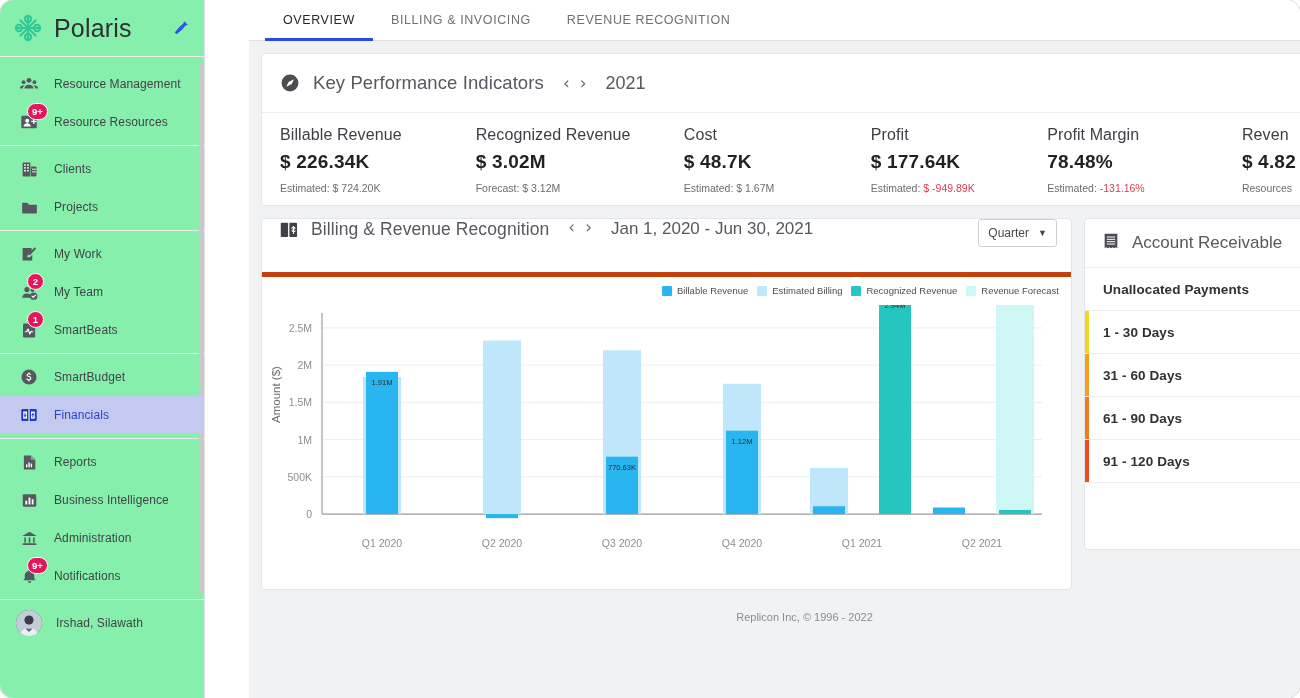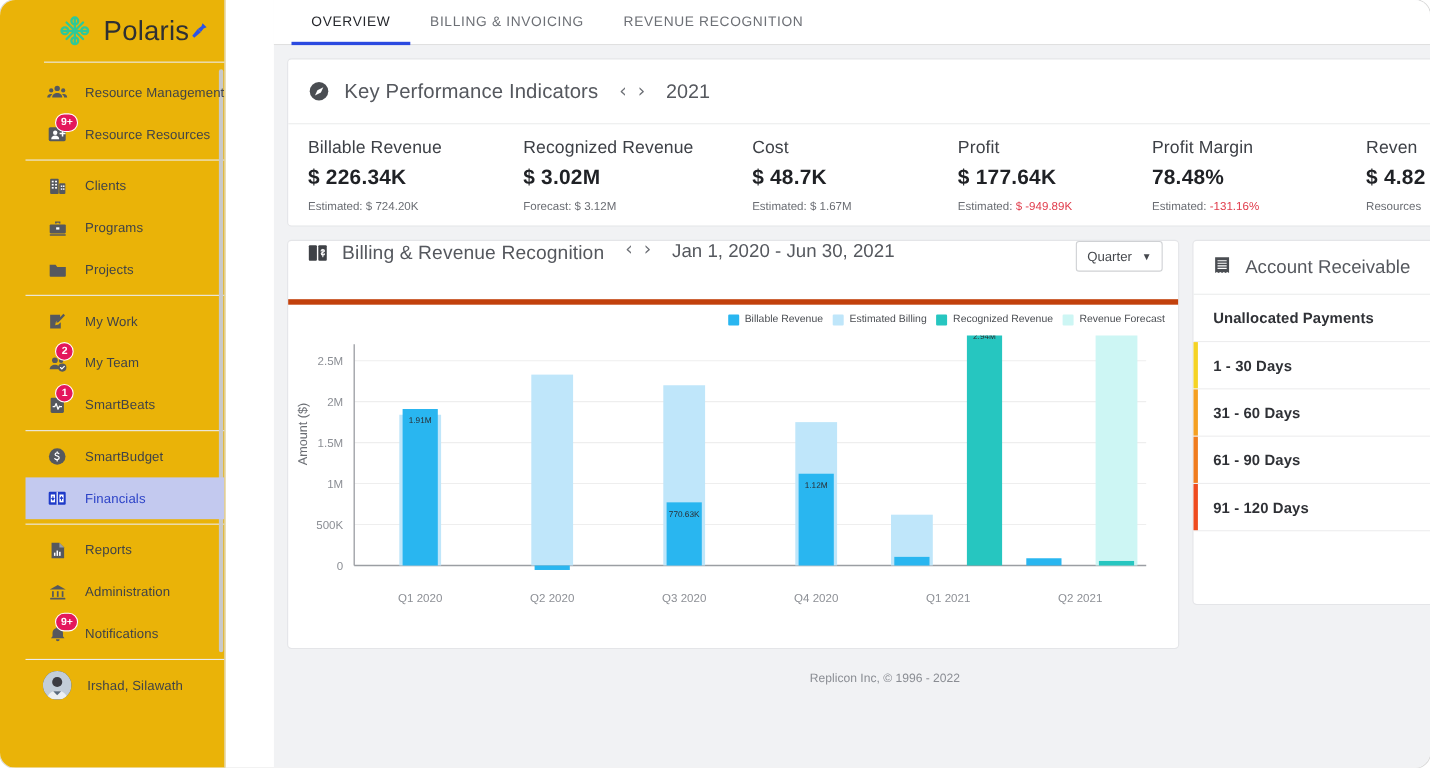--- a/index.html
+++ b/index.html
@@ -15,23 +15,23 @@
     background: #ffffff;
     border-radius: 14px;
     overflow: hidden;
     box-shadow: 0 0 0 1px #d8d8d8;
   }
 
   
   .sidebar {
     position: absolute; left: 0; top: 0;
     width: 205px; height: 698px;
-    background: #eab308;
+    background: #86efac;
     border-right: 1px solid #e2e2e2;
-    display: flex; flex-direction: column; align-items: flex-end;
+    display: flex; flex-direction: column;
   }
   .brand {
     height: 57px; flex: 0 0 57px;
     display: flex; align-items: center;
     padding: 0 14px 0 12px;
     border-bottom: 1px solid #ececec;
   }
   .brand-logo { width: 32px; height: 32px; flex: 0 0 32px; }
   .brand-name {
     font-size: 25px; color: #2f3033; letter-spacing: .2px;
@@ -311,31 +311,20 @@
               <rect x="14.2" y="13" width="1.6" height="1.5"></rect>
                   <rect x="16.5" y="13" width="1.6" height="1.5"></rect>
                 </g>
             </svg>
           </span>
           <span class="lbl">Clients</span>
         </div>
         <div class="nav-item">
           <span class="ic">
             <svg viewBox="0 0 22 22" width="19" height="19" fill="#55585e">
-              <path d="M8.2 4h5.6v2h-1.6V5.3H9.8V6H8.2z"></path>
-              <rect x="2.5" y="7" width="17" height="9.5" rx="1.2"></rect>
-              <rect x="9.3" y="10" width="3.4" height="2.4" fill="#fff"></rect>
-              <rect x="2.5" y="17.3" width="17" height="1.5" rx=".6"></rect>
-            </svg>
-          </span>
-          <span class="lbl">Programs</span>
-        </div>
-        <div class="nav-item">
-          <span class="ic">
-            <svg viewBox="0 0 22 22" width="19" height="19" fill="#55585e">
               <path d="M2.5 5.5h6.2l1.8 2.2h9V17a1 1 0 0 1-1 1H3.5a1 1 0 0 1-1-1z"></path>
             </svg>
           </span>
           <span class="lbl">Projects</span>
         </div>
       </div>
 
       <div class="nav-group">
         <div class="nav-item">
           <span class="ic">
@@ -403,20 +392,33 @@
               <path d="M4.5 2.8h8.2l5 5v11.4h-13.2z" fill="#55585e"></path>
               <path d="M12.7 2.8l5 5h-5z" fill="#9a9da3"></path>
               <g fill="#fff">
                   <rect x="7" y="13.2" width="1.6" height="3.4"></rect>
                   <rect x="9.7" y="11" width="1.6" height="5.6"></rect>
                   <rect x="12.4" y="12.3" width="1.6" height="4.3"></rect>
                 </g>
             </svg>
           </span>
           <span class="lbl">Reports</span>
+        </div>
+        <div class="nav-item">
+          <span class="ic">
+            <svg viewBox="0 0 22 22" width="19" height="19">
+              <rect x="3.2" y="3.8" width="15.6" height="14.4" rx="1.3" fill="#55585e"></rect>
+              <g fill="#fff">
+                  <rect x="6.2" y="11.2" width="2.1" height="4.4"></rect>
+                  <rect x="9.9" y="7.6" width="2.1" height="8"></rect>
+                  <rect x="13.6" y="9.6" width="2.1" height="6"></rect>
+                </g>
+            </svg>
+          </span>
+          <span class="lbl">Business Intelligence</span>
         </div>
         <div class="nav-item">
           <span class="ic">
             <svg viewBox="0 0 22 22" width="19" height="19" fill="#55585e">
               <path d="M11 3.2 19.4 8H2.6z"></path>
               <rect x="5" y="9.8" width="1.8" height="6"></rect>
                 <rect x="10.1" y="9.8" width="1.8" height="6"></rect>
                 <rect x="15.2" y="9.8" width="1.8" height="6"></rect>
               <rect x="3" y="16.6" width="16" height="1.9" rx=".6"></rect>
             </svg>

